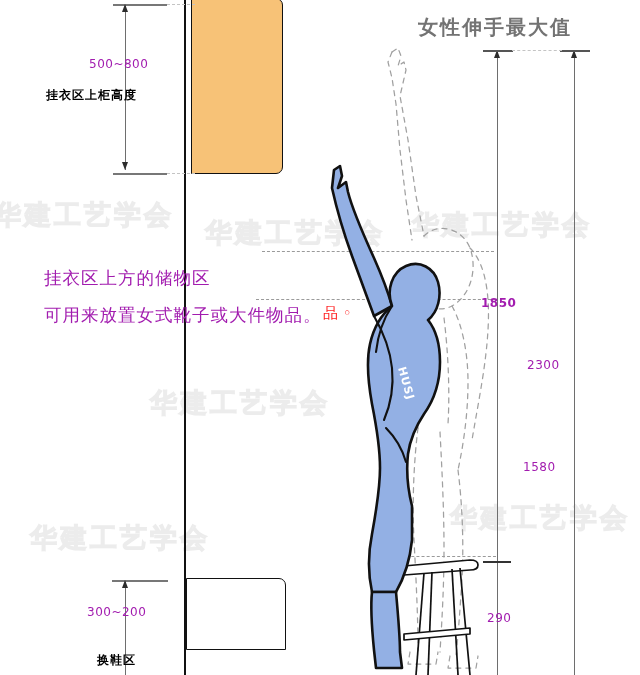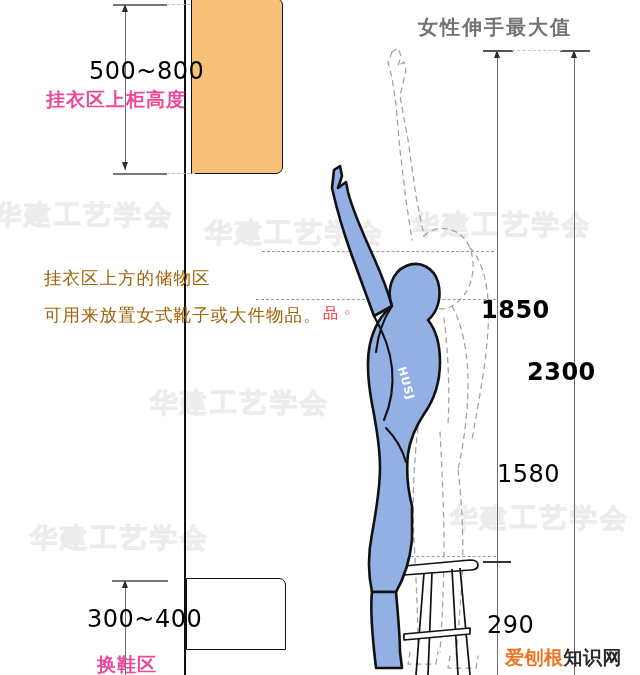--- a/index.html
+++ b/index.html
@@ -65,48 +65,48 @@
     border-left: 3.4px solid transparent;
     border-right: 3.4px solid transparent;
   }
   .arrow-up { border-bottom: 8px solid #2c2c2c; }
   .arrow-dn { border-top: 8px solid #2c2c2c; }
 
   
   .dimtext {
     position: absolute;
     font-family: "DejaVu Sans", sans-serif;
-    font-size: 24px;
+    font-size: 12px;
+    color: #a21caf;
+    white-space: nowrap;
+    letter-spacing: 0.5px;
+  }
+  .cntext {
+    position: absolute;
+    font-family: "DejaVu Sans", sans-serif;
+    font-weight: 700;
+    font-size: 12px;
     color: #000000;
-    white-space: nowrap;
-    letter-spacing: 0.5px;
-  }
-  .cntext {
-    position: absolute;
-    font-family: "DejaVu Sans", sans-serif;
-    font-weight: 700;
-    font-size: 19px;
-    color: #ec4899;
     white-space: nowrap;
     letter-spacing: 1px;
   }
   .title-cn {
     position: absolute;
     font-family: "DejaVu Sans", sans-serif;
     font-weight: 700;
     font-size: 20px;
     color: #737373;
     white-space: nowrap;
     letter-spacing: 2px;
   }
   .red-note {
     position: absolute;
     font-family: "DejaVu Sans", sans-serif;
     font-size: 17.5px;
-    color: #a16207;
+    color: #a21caf;
     white-space: nowrap;
     letter-spacing: 1px;
   }
   .logo {
     position: absolute;
     font-family: "DejaVu Sans", sans-serif;
     font-weight: 700;
     font-size: 19px;
     white-space: nowrap;
     letter-spacing: 0.5px;
@@ -150,21 +150,21 @@
   <div class="dimtick-h" style="left:113px; top:173px; width:54px; background:#777;"></div>
   <div class="dashline" style="left:167px; top:173px; width:28px;"></div>
 
   <div class="dimtext" style="left:89px; top:57px;">500~800</div>
   <div class="cntext" style="left:46px; top:87px;">挂衣区上柜高度</div>
 
   <div class="dimtick-h" style="left:112px; top:580px; width:56px; background:#777;"></div>
   <div class="dimline-v" style="left:125px; top:581px; height:94px;"></div>
   <div class="arrow-up" style="left:122.3px; top:580px;"></div>
 
-  <div class="dimtext" style="left:87px; top:605px;">300~400</div>
+  <div class="dimtext" style="left:87px; top:605px;">300~200</div>
   <div class="cntext" style="left:97px; top:652px;">换鞋区</div>
 
   <div class="red-note" style="left:44px; top:266px;">挂衣区上方的储物区</div>
   <div class="red-note" style="left:44px; top:303px;text-align:center;">可用来放置女式靴子或大件物品。</div>
 
   <div class="title-cn" style="left:418px; top:14px;">女性伸手最大值</div>
 
   <svg style="left:0; top:0;" width="640" height="675">
     <g fill="none" stroke="#a0a0a0" stroke-width="1.25" stroke-dasharray="5,5" stroke-linejoin="round" stroke-linecap="round">
 
@@ -249,28 +249,27 @@
     <g fill="#ffffff" stroke="none" font-family="DejaVu Sans" font-size="11" font-weight="700">
       <text x="398" y="368" transform="rotate(74 398 368)" letter-spacing="1">HUSJ</text>
     </g>
   </svg>
 
   <div class="redmark" style="left:323px; top:306px;">品 ◦</div>
 
   <div class="dimline-v" style="left:574px; top:52px; height:623px;"></div>
   <div class="arrow-up" style="left:571.3px; top:50px;"></div>
   <div class="dimtick-h" style="left:560px; top:50px; width:30px; background:#555;"></div>
-  <div class="dimtext" style="left:527px; top:358px;font-weight:bold;">2300</div>
+  <div class="dimtext" style="left:527px; top:358px;">2300</div>
 
   <div class="dimline-v" style="left:497px; top:52px; height:623px;"></div>
   <div class="arrow-up" style="left:494.3px; top:50px;"></div>
   <div class="dimtick-h" style="left:483px; top:50px; width:30px; background:#555;"></div>
   <div class="dashline" style="left:512px; top:50px; width:50px;"></div>
   <div class="dimtext" style="left:481px; top:296px;font-weight:bold;">1850</div>
 
-  <div class="dimtext" style="left:497px; top:460px;">1580</div>
+  <div class="dimtext" style="left:523px; top:460px;">1580</div>
 
   <div class="dimtick-h" style="left:483px; top:561px; width:28px; background:#333;"></div>
   <div class="dimtext" style="left:487px; top:611px;">290</div>
 
-  <div class="logo" style="left:505px; top:645px;"><span class="o">爱刨根</span><span class="k">知识网</span></div>
 
 </div>
 
 </body></html>

